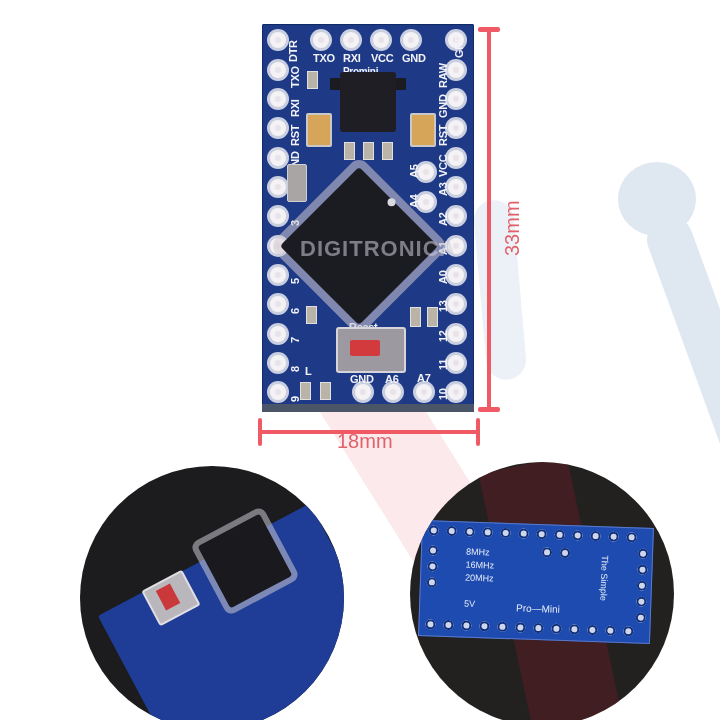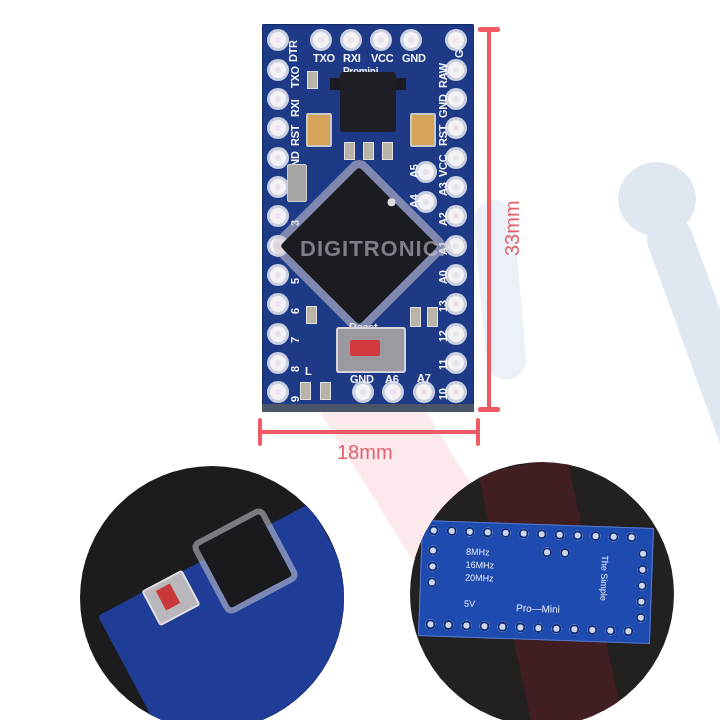--- a/index.html
+++ b/index.html
@@ -157,21 +157,21 @@
 <div class="btn-red"></div>
 
 <div class="dim" style="left:487px;top:28px;width:4px;height:382px"></div>
 <div class="dim" style="left:478px;top:27px;width:22px;height:5px;border-radius:2px"></div>
 <div class="dim" style="left:478px;top:407px;width:22px;height:5px;border-radius:2px"></div>
 <span class="dim-label v" style="left:501px;top:256px">33mm</span>
 
 <div class="dim" style="left:260px;top:430px;width:218px;height:4px"></div>
 <div class="dim" style="left:258px;top:418px;width:4px;height:28px;border-radius:2px"></div>
 <div class="dim" style="left:476px;top:418px;width:4px;height:28px;border-radius:2px"></div>
-<span class="dim-label" style="left:337px;top:441px">18mm</span>
+<span class="dim-label" style="left:337px;top:430px">18mm</span>
 
 <div class="circle circle-l">
   <div class="front-board" style="left:18px;top:150px"></div>
   <div style="position:absolute;left:130px;top:60px;width:70px;height:70px;background:#1a1a1e;transform:rotate(-28deg);border-radius:3px;box-shadow:0 0 0 6px rgba(200,200,210,0.55)"></div>
   <div style="position:absolute;left:68px;top:112px;width:42px;height:36px;background:#b9b7bb;transform:rotate(-28deg);border:2px solid #e0dee2;border-radius:3px"></div>
   <div style="position:absolute;left:80px;top:120px;width:16px;height:22px;background:#c9383b;transform:rotate(-28deg)"></div>
 </div>
 
 <div class="circle circle-r">
   <div class="shine-r"></div>

